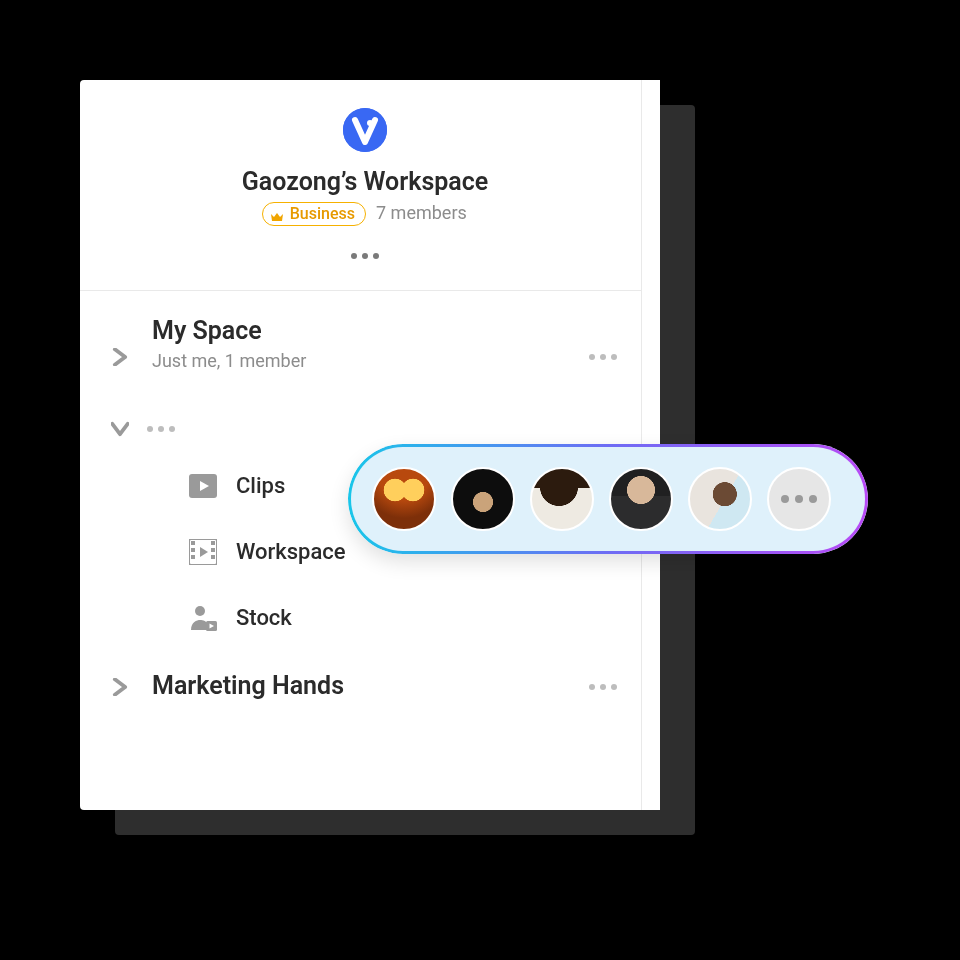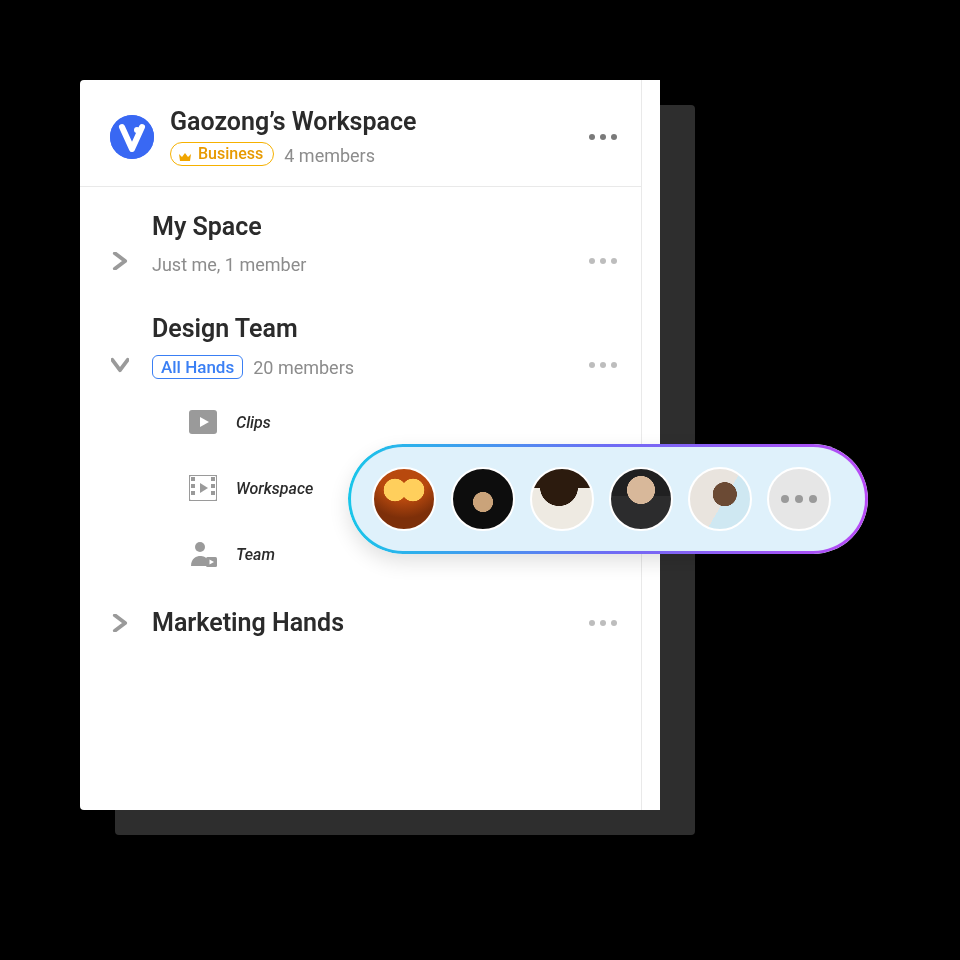--- a/index.html
+++ b/index.html
@@ -66,20 +66,21 @@
     bottom: 0;
   }
 
   
   .ws-header {
     display: flex;
     align-items: center;
     padding: 28px 22px 20px 30px;
     border-bottom: 1px solid #e9e9e9;
     gap: 16px;
+    flex-direction: column;
   }
 
   .ws-logo {
     width: 44px; height: 44px;
     border-radius: 50%;
     background: #3968f3;
     flex: 0 0 auto;
     position: relative;
   }
   .ws-logo svg { position:absolute; inset:0; }
@@ -87,22 +88,23 @@
   .ws-titles { flex: 1 1 auto; min-width: 0; }
   .ws-title {
     font-size: 25px;
     font-weight: 600;
     color: #2b2b2b;
     line-height: 1.15;
   }
   .ws-sub {
     margin-top: 5px;
     display: flex;
-    align-items: flex-end;
+    align-items: flex-start;
     gap: 10px;
+    margin-left: 20px;
   }
   .badge {
     display: inline-flex;
     align-items: center;
     gap: 6px;
     border: 1.5px solid #f6b100;
     color: #e79a00;
     border-radius: 999px;
     padding: 1px 10px 1px 7px;
     font-size: 16px;
@@ -145,21 +147,21 @@
   .chevron svg { display:block; }
 
   .team-main { flex: 1 1 auto; margin-left: 8px; }
   .team-title {
     font-size: 25px;
     font-weight: 600;
     color: #2b2b2b;
     line-height: 1.15;
   }
   .team-sub {
-    margin-top: 12px;
+    margin-top: 4px;
     display:flex; align-items:center; gap:10px;
     font-size: 18px;
     color: #8c8c8c;
   }
   .tag {
     display:inline-flex; align-items:center;
     border: 1.5px solid #3a7ff4;
     color: #3a7ff4;
     border-radius: 6px;
     padding: 0px 8px;
@@ -178,24 +180,23 @@
     gap: 18px;
     height: 66px;
     cursor: pointer;
   }
   .child-icon {
     width: 30px; height: 30px;
     display:flex; align-items:center; justify-content:center;
     color: #9a9a9a;
   }
   .child-label {
-    font-size: 16px;
+    font-size: 22px;
     font-weight: 500;
     color: #2b2b2b;
-    font-style: italic;
   }
 
   
   .avatar-pill {
     position: absolute;
     left: 348px;
     top: 444px;
     width: 520px;
     height: 110px;
     border-radius: 999px;
@@ -272,21 +273,21 @@
             <div class="ws-title">Gaozong’s Workspace</div>
             <div class="ws-sub">
               <span class="badge">
                 <span class="crown">
                   <svg viewBox="0 0 14 12" width="14" height="12">
                       <path d="M1 3 L4 6 L7 2 L10 6 L13 3 L12 10 L2 10 Z" fill="#f0a500"></path>
                     </svg>
                 </span>
                 <span>Business</span>
               </span>
-              <span class="ws-members">4 members</span>
+              <span class="ws-members">7 members</span>
             </div>
           </div>
           <div class="more">
             <div class="more-dots">
                 <span></span>
                 <span></span>
                 <span></span>
               </div>
           </div>
         </div>
@@ -310,27 +311,20 @@
                 <span style="background:#bdbdbd"></span>
               </div>
           </div>
         </div>
 
         <div class="team" style="padding-top:40px;">
           <div class="chevron">
             <svg width="18" height="16" viewBox="0 0 14 12">
                 <path d="M1 2 L7 10 L13 2" fill="none" stroke="#9a9a9a" stroke-width="3" stroke-linecap="round" stroke-linejoin="round"></path>
               </svg>
-          </div>
-          <div class="team-main">
-            <div class="team-title">Design Team</div>
-            <div class="team-sub">
-              <span class="tag">All Hands</span>
-              <span>20 members</span>
-            </div>
           </div>
           <div class="more" style="margin-top:4px;">
             <div class="more-dots">
                 <span style="background:#bdbdbd"></span>
                 <span style="background:#bdbdbd"></span>
                 <span style="background:#bdbdbd"></span>
               </div>
           </div>
         </div>
 
@@ -361,21 +355,21 @@
           </div>
           <div class="child">
             <div class="child-icon">
               <svg width="28" height="28" viewBox="0 0 28 28" fill="#9a9a9a">
                 <circle cx="11" cy="7" r="5"></circle>
                 <path d="M2 26 C2 18 8 16 11 16 C14 16 18 17 19 21 L19 26 Z"></path>
                 <rect x="17" y="17" width="11" height="10" rx="1.5"></rect>
                 <path d="M20.5 19.5 L25 22 L20.5 24.5 Z" fill="#ffffff"></path>
               </svg>
             </div>
-            <div class="child-label">Team</div>
+            <div class="child-label">Stock</div>
           </div>
         </div>
 
         <div class="team" style="padding-top:18px;">
           <div class="chevron">
             <svg width="16" height="18" viewBox="0 0 12 14">
                 <path d="M2 1 L10 7 L2 13" fill="none" stroke="#9a9a9a" stroke-width="3" stroke-linecap="round" stroke-linejoin="round"></path>
               </svg>
           </div>
           <div class="team-main">

